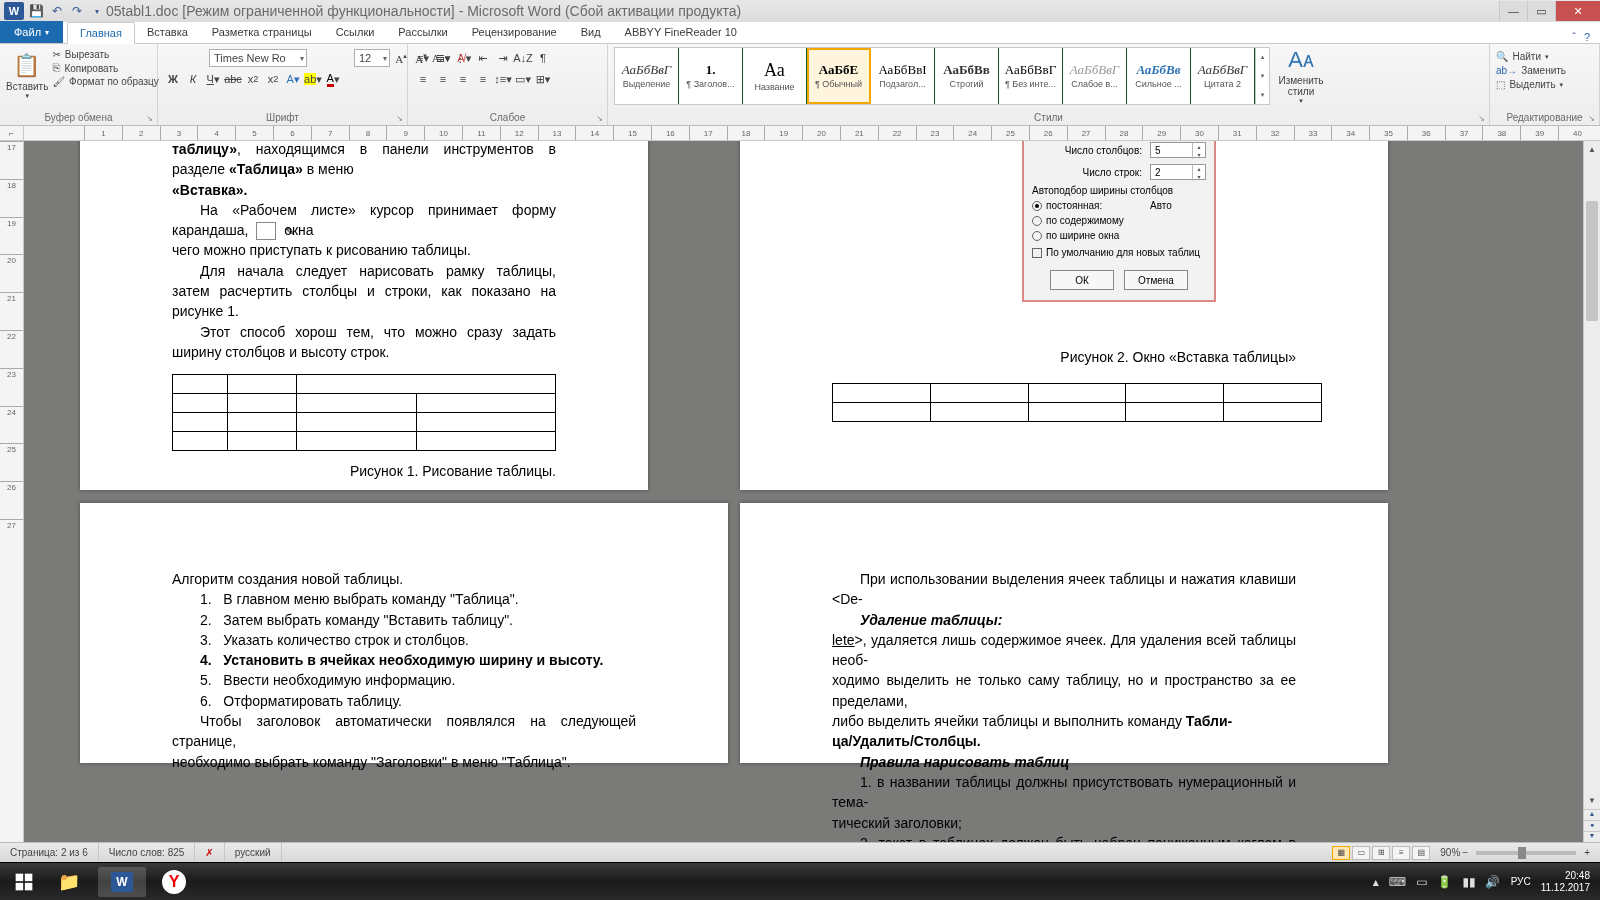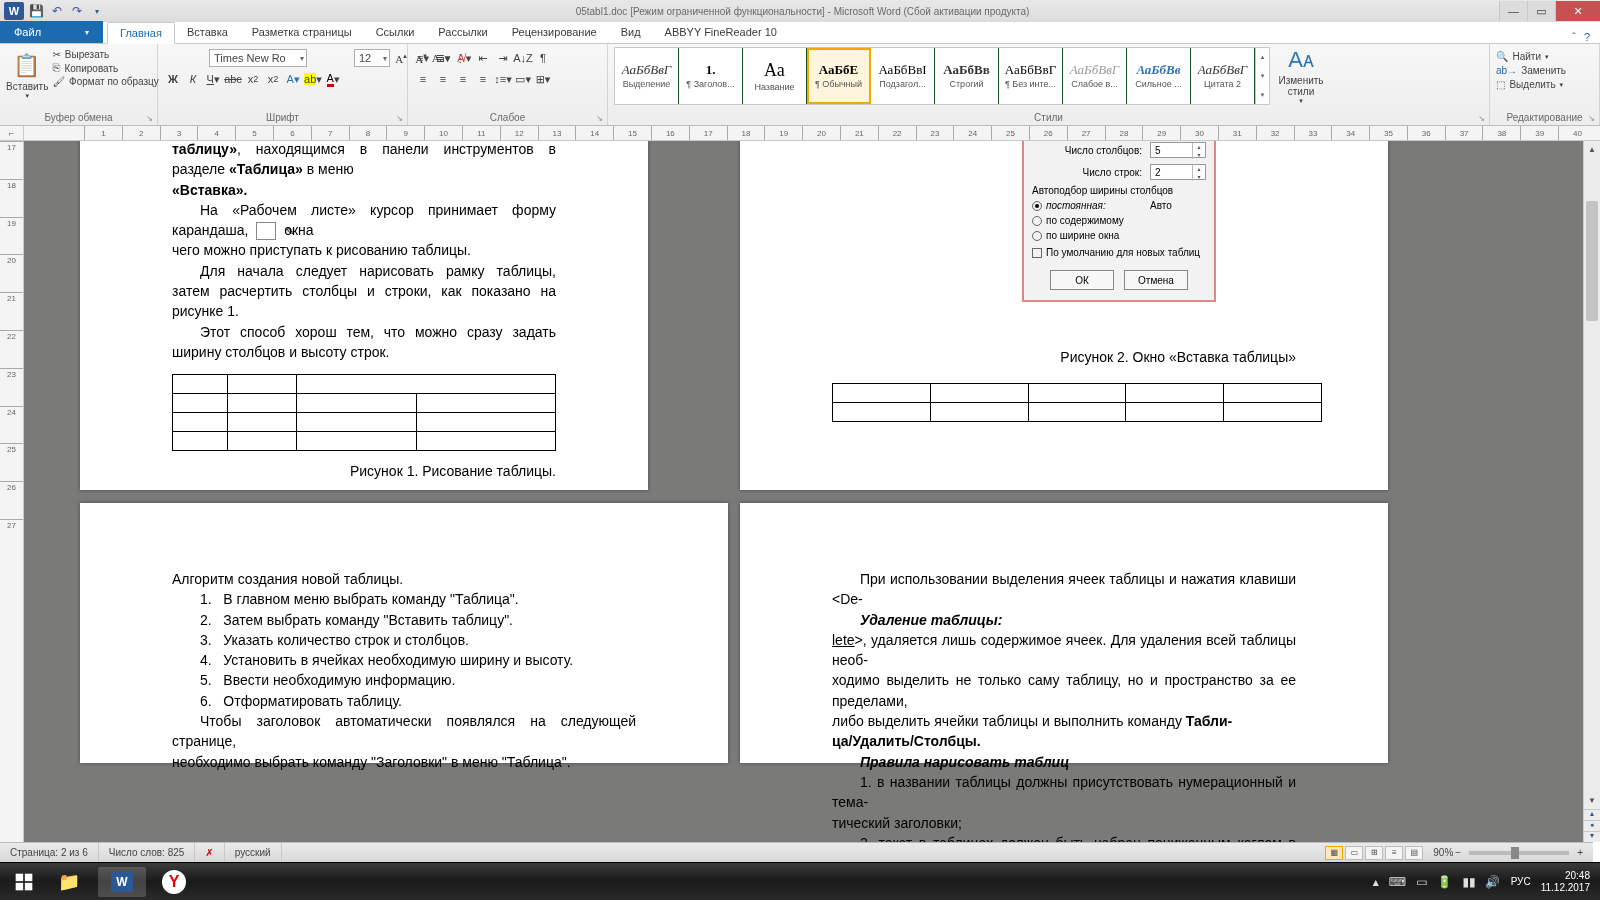--- a/index.html
+++ b/index.html
@@ -3,30 +3,30 @@
 <meta charset="utf-8">
 <style>
 * { margin: 0; padding: 0; box-sizing: border-box; font-family: "Segoe UI", Tahoma, sans-serif; }
 body { width: 1600px; height: 900px; overflow: hidden; background: #fff; position: relative; }
 
 
 .title-bar { height: 22px; background: linear-gradient(#e8e8e8,#dcdcdc); display: flex; align-items: center; font-size: 11px; color: #444; }
 .title-bar .word-icon { width: 20px; height: 18px; background: #2c5898; color: #fff; font-weight: bold; font-size: 11px; display: inline-flex; align-items: center; justify-content: center; margin: 0 4px; border-radius: 2px; }
 .qat { display: flex; align-items: center; gap: 2px; }
 .qat .qat-btn { width: 18px; height: 18px; display: flex; align-items: center; justify-content: center; color: #3b5998; font-size: 12px; }
-.title-bar .title-text { flex: 1; text-align: center; color: #6a6a6a; font-size: 10px; }
+.title-bar .title-text { flex: 1; color: #6a6a6a; font-size: 14px; }
 .title-bar .win-controls { display: flex; }
 .title-bar .win-btn { width: 28px; height: 20px; display: flex; align-items: center; justify-content: center; font-size: 11px; color: #444; background: #dcdcdc; border-left: 1px solid #c8c8c8; }
 .title-bar .win-close { background: #c75050; color: #fff; width: 45px; }
 .title-bar .win-min { background: #dcdcdc; }
 .title-bar .win-restore { background: #dcdcdc; }
 
 
 .ribbon-tabs { height: 22px; background: #fff; border-bottom: 1px solid #c8c8c8; display: flex; align-items: flex-end; font-size: 11px; }
-.ribbon-tabs .file-tab { background: #1c6bb0; color: #fff; height: 22px; padding: 0 14px; display: flex; align-items: center; margin-right: 4px; gap: 40px; }
+.ribbon-tabs .file-tab { background: #1c6bb0; color: #fff; height: 22px; padding: 0 14px; display: flex; align-items: center; margin-right: 4px; }
 .ribbon-tabs .tab { padding: 0 12px; height: 22px; display: flex; align-items: center; color: #3a3a3a; cursor: default; }
 .ribbon-tabs .tab.active { border: 1px solid #c8c8c8; border-bottom: 1px solid #fff; background: #fff; color: #1c6bb0; border-radius: 2px 2px 0 0; position: relative; top: 1px; }
 .ribbon-help { margin-left: auto; display: flex; gap: 8px; padding-right: 10px; color: #3b5998; }
 
 
 .ribbon { height: 82px; background: linear-gradient(#f7f7f7,#ededed); border-bottom: 1px solid #bcbcbc; display: flex; font-size: 10px; color: #444; position: relative; }
 .ribbon-group { border-right: 1px solid #d4d4d4; display: flex; flex-direction: column; padding: 3px 6px 0 6px; position: relative; }
 .ribbon-group .group-body { flex: 1; display: flex; align-items: flex-start; }
 .ribbon-group .group-label { text-align: center; font-size: 10px; color: #6a6a6a; padding: 2px 0; position: relative; }
 .ribbon-group .group-label::after { content: "↘"; position: absolute; right: -2px; bottom: 2px; font-size: 8px; color: #888; }
@@ -93,21 +93,21 @@
 
 .vscrollbar { position: absolute; top: 141px; right: 0; width: 17px; bottom: 20px; background: #ececec; border-left: 1px solid #c8c8c8; }
 .vscrollbar .thumb { position: absolute; left: 2px; right: 2px; top: 60px; height: 120px; background: #c4c4c4; border-radius: 2px; }
 .vscrollbar .arr { position: absolute; left: 0; right: 0; height: 16px; display: flex; align-items: center; justify-content: center; font-size: 8px; color: #555; }
 .vscrollbar .arr.up { top: 0; }
 .vscrollbar .arr.down { bottom: 34px; }
 .vscrollbar .nav-btns { position: absolute; bottom: 0; left: 0; right: 0; }
 .vscrollbar .nav-btns div { height: 11px; border-top: 1px solid #c8c8c8; font-size: 7px; text-align: center; color: #3b5998; }
 
 
-.status-bar { position: absolute; bottom: 0; left: 0; right: 7px; height: 20px; background: linear-gradient(#eaeaea,#d8d8d8); border-top: 1px solid #bcbcbc; display: flex; align-items: center; font-size: 10px; color: #444; }
+.status-bar { position: absolute; bottom: 0; left: 0; right: 0; height: 20px; background: linear-gradient(#eaeaea,#d8d8d8); border-top: 1px solid #bcbcbc; display: flex; align-items: center; font-size: 10px; color: #444; }
 .status-bar .seg { padding: 0 10px; border-right: 1px solid #c8c8c8; height: 100%; display: flex; align-items: center; gap: 4px; }
 .status-bar .right { margin-left: auto; display: flex; align-items: center; gap: 2px; padding-right: 10px; }
 .status-bar .view-btn { width: 18px; height: 14px; border: 1px solid #bcbcbc; background: #f4f4f4; font-size: 8px; display: flex; align-items: center; justify-content: center; }
 .status-bar .view-btn.active { background: #fde8b6; border-color: #f3a800; }
 .status-bar .zoom-slider { width: 100px; height: 4px; background: #bbb; position: relative; margin: 0 6px; }
 .status-bar .zoom-slider .knob { position: absolute; width: 8px; height: 12px; background: #888; top: -4px; left: 42px; }
 
 
 .taskbar { position: absolute; bottom: 0; left: 0; right: 0; height: 38px; background: linear-gradient(#3a3a3a,#1a1a1a 50%, #2a2a2a); display: flex; align-items: center; border-top: 1px solid #000; z-index: 100; } 
 .taskbar { bottom: 0; }
@@ -399,21 +399,21 @@
             <label>Число столбцов:</label>
             <div class="spin">5</div>
           </div>
         <div class="dialog-row">
             <label>Число строк:</label>
             <div class="spin">2</div>
           </div>
         <div class="section">Автоподбор ширины столбцов</div>
         <div class="radio-row">
             <span class="radio checked"></span>
-            <span style="flex:1;font-style:italic;">постоянная:</span>
+            <span style="flex:1;">постоянная:</span>
             <div class="spin" style="width:56px;">Авто</div>
           </div>
         <div class="radio-row">
             <span class="radio"></span>
             <span>по содержимому</span>
           </div>
         <div class="radio-row">
             <span class="radio"></span>
             <span>по ширине окна</span>
           </div>
@@ -448,21 +448,21 @@
           </table>
       </div>
     </div>
 
     <div class="page p3">
       <div class="page-content" style="padding-top:66px;">
         <div>Алгоритм создания новой таблицы.</div>
         <div style="padding-left:28px;">1.&nbsp;&nbsp;&nbsp;<span>В главном меню выбрать команду "Таблица".</span></div>
         <div style="padding-left:28px;">2.&nbsp;&nbsp;&nbsp;<span>Затем выбрать команду "Вставить таблицу".</span></div>
         <div style="padding-left:28px;">3.&nbsp;&nbsp;&nbsp;<span>Указать количество строк и столбцов.</span></div>
-        <div style="padding-left:28px;">4.&nbsp;&nbsp;&nbsp;<span>Установить в ячейках необходимую ширину и высоту.</span></div>
+        <div style="padding-left:28px;font-weight:bold;">4.&nbsp;&nbsp;&nbsp;<span>Установить в ячейках необходимую ширину и высоту.</span></div>
         <div style="padding-left:28px;">5.&nbsp;&nbsp;&nbsp;<span>Ввести необходимую информацию.</span></div>
         <div style="padding-left:28px;">6.&nbsp;&nbsp;&nbsp;<span>Отформатировать таблицу.</span></div>
         <div class="indent">Чтобы заголовок автоматически появлялся на следующей странице,</div>
         <div>необходимо   выбрать   команду   "Заголовки"   в   меню   "Таблица".</div>
       </div>
     </div>
 
     <div class="page p4">
       <div class="page-content" style="padding-top:66px;">
         <div class="indent">При использовании выделения ячеек таблицы и нажатия клавиши &lt;De-</div>

